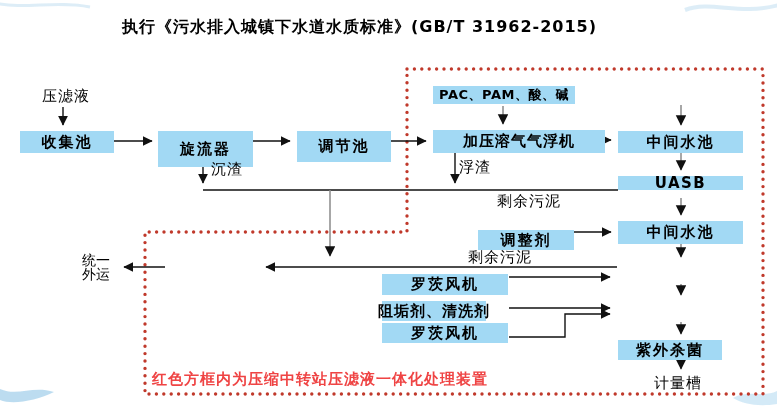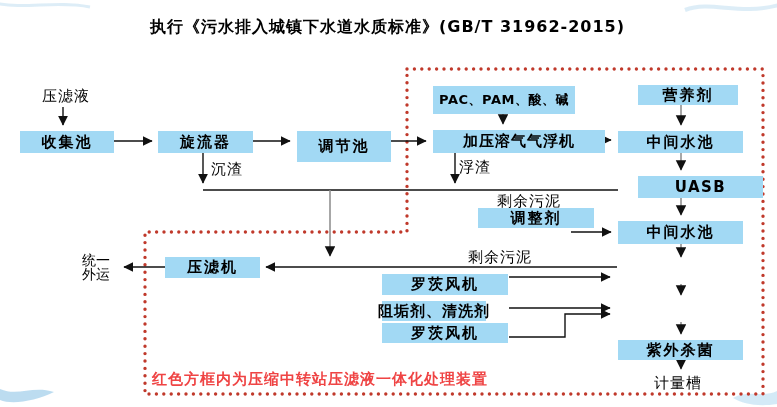--- a/index.html
+++ b/index.html
@@ -2,21 +2,21 @@
 <html><head>
 <meta charset="utf-8">
 <style>
   html,body{margin:0;padding:0;background:#fff;}
   .canvas{
     position:relative;width:777px;height:407px;background:#ffffff;overflow:hidden;
     font-family:"DejaVu Sans","Liberation Sans",sans-serif;color:#000;
   }
   .title{
     position:absolute;left:0;top:17px;width:719px;text-align:center;
-    font-size:16px;font-weight:bold;letter-spacing:1px;z-index:3;margin-left:28px;
+    font-size:16px;font-weight:bold;letter-spacing:1px;z-index:3;
   }
   svg.overlay{position:absolute;left:0;top:0;z-index:1;}
   .node{
     position:absolute;background:#A2D9F4;display:flex;align-items:center;justify-content:center;
     font-size:15px;font-weight:bold;letter-spacing:2px;z-index:2;white-space:nowrap;
   }
   .node.small{font-size:13px;letter-spacing:0.5px;}
   .node.latin{letter-spacing:1.5px;}
   .flabel{
     position:absolute;font-size:15px;font-weight:normal;letter-spacing:1px;z-index:2;white-space:nowrap;
@@ -74,34 +74,32 @@
       <path d="M681,198 V215" marker-end="url(#ah)"></path>
       <path d="M681,244 V257" marker-end="url(#ah)"></path>
       <path d="M681,284 V295" marker-end="url(#ah)"></path>
       <path d="M681,322 V334" marker-end="url(#ah)"></path>
       <path d="M681,360 V369" marker-end="url(#ah)"></path>
       <path d="M330,190 V256" marker-end="url(#ah)"></path>
     </g>
   </svg>
 
   <div class="node" style="left:20px;top:131px;width:94px;height:22px">收集池</div>
-  <div class="node" style="left:158px;top:131px;width:95px;height:22px">旋流器</div>
+  <div class="node" style="left:158px;top:131px;width:95px;height:36px">旋流器</div>
   <div class="node" style="left:297px;top:131px;width:94px;height:31px">调节池</div>
-  <div class="node small" style="left:433px;top:86px;width:142px;height:28px">PAC、PAM、酸、碱</div>
+  <div class="node small" style="left:433px;top:86px;width:142px;height:18px">PAC、PAM、酸、碱</div>
   <div class="node" style="left:433px;top:130px;width:172px;height:23px;letter-spacing:1px">加压溶气气浮机</div>
-  <div class="node" style="left:638px;top:85px;width:100px;height:20px">营养剂</div>
   <div class="node" style="left:618px;top:131px;width:125px;height:22px">中间水池</div>
-  <div class="node latin" style="left:638px;top:176px;width:125px;height:22px">UASB</div>
-  <div class="node" style="left:478px;top:208px;width:116px;height:20px">调整剂</div>
+  <div class="node latin" style="left:618px;top:176px;width:125px;height:14px">UASB</div>
+  <div class="node" style="left:478px;top:230px;width:96px;height:20px">调整剂</div>
   <div class="node" style="left:618px;top:221px;width:125px;height:23px">中间水池</div>
-  <div class="node" style="left:165px;top:257px;width:95px;height:21px">压滤机</div>
   <div class="node" style="left:382px;top:274px;width:126px;height:21px">罗茨风机</div>
   <div class="node" style="left:382px;top:301px;width:104px;height:20px;letter-spacing:1px">阻垢剂、清洗剂</div>
   <div class="node" style="left:382px;top:323px;width:126px;height:20px">罗茨风机</div>
-  <div class="node" style="left:618px;top:340px;width:125px;height:20px">紫外杀菌</div>
+  <div class="node" style="left:618px;top:340px;width:104px;height:20px">紫外杀菌</div>
 
   <div class="flabel" style="left:42px;top:87px">压滤液</div>
   <div class="flabel" style="left:211px;top:160px">沉渣</div>
   <div class="flabel" style="left:459px;top:158px">浮渣</div>
   <div class="flabel" style="left:497px;top:192px">剩余污泥</div>
   <div class="flabel" style="left:468px;top:248px">剩余污泥</div>
   <div class="flabel multiline" style="left:82px;top:253px">统一
 外运</div>
   <div class="flabel" style="left:654px;top:374px">计量槽</div>
 

